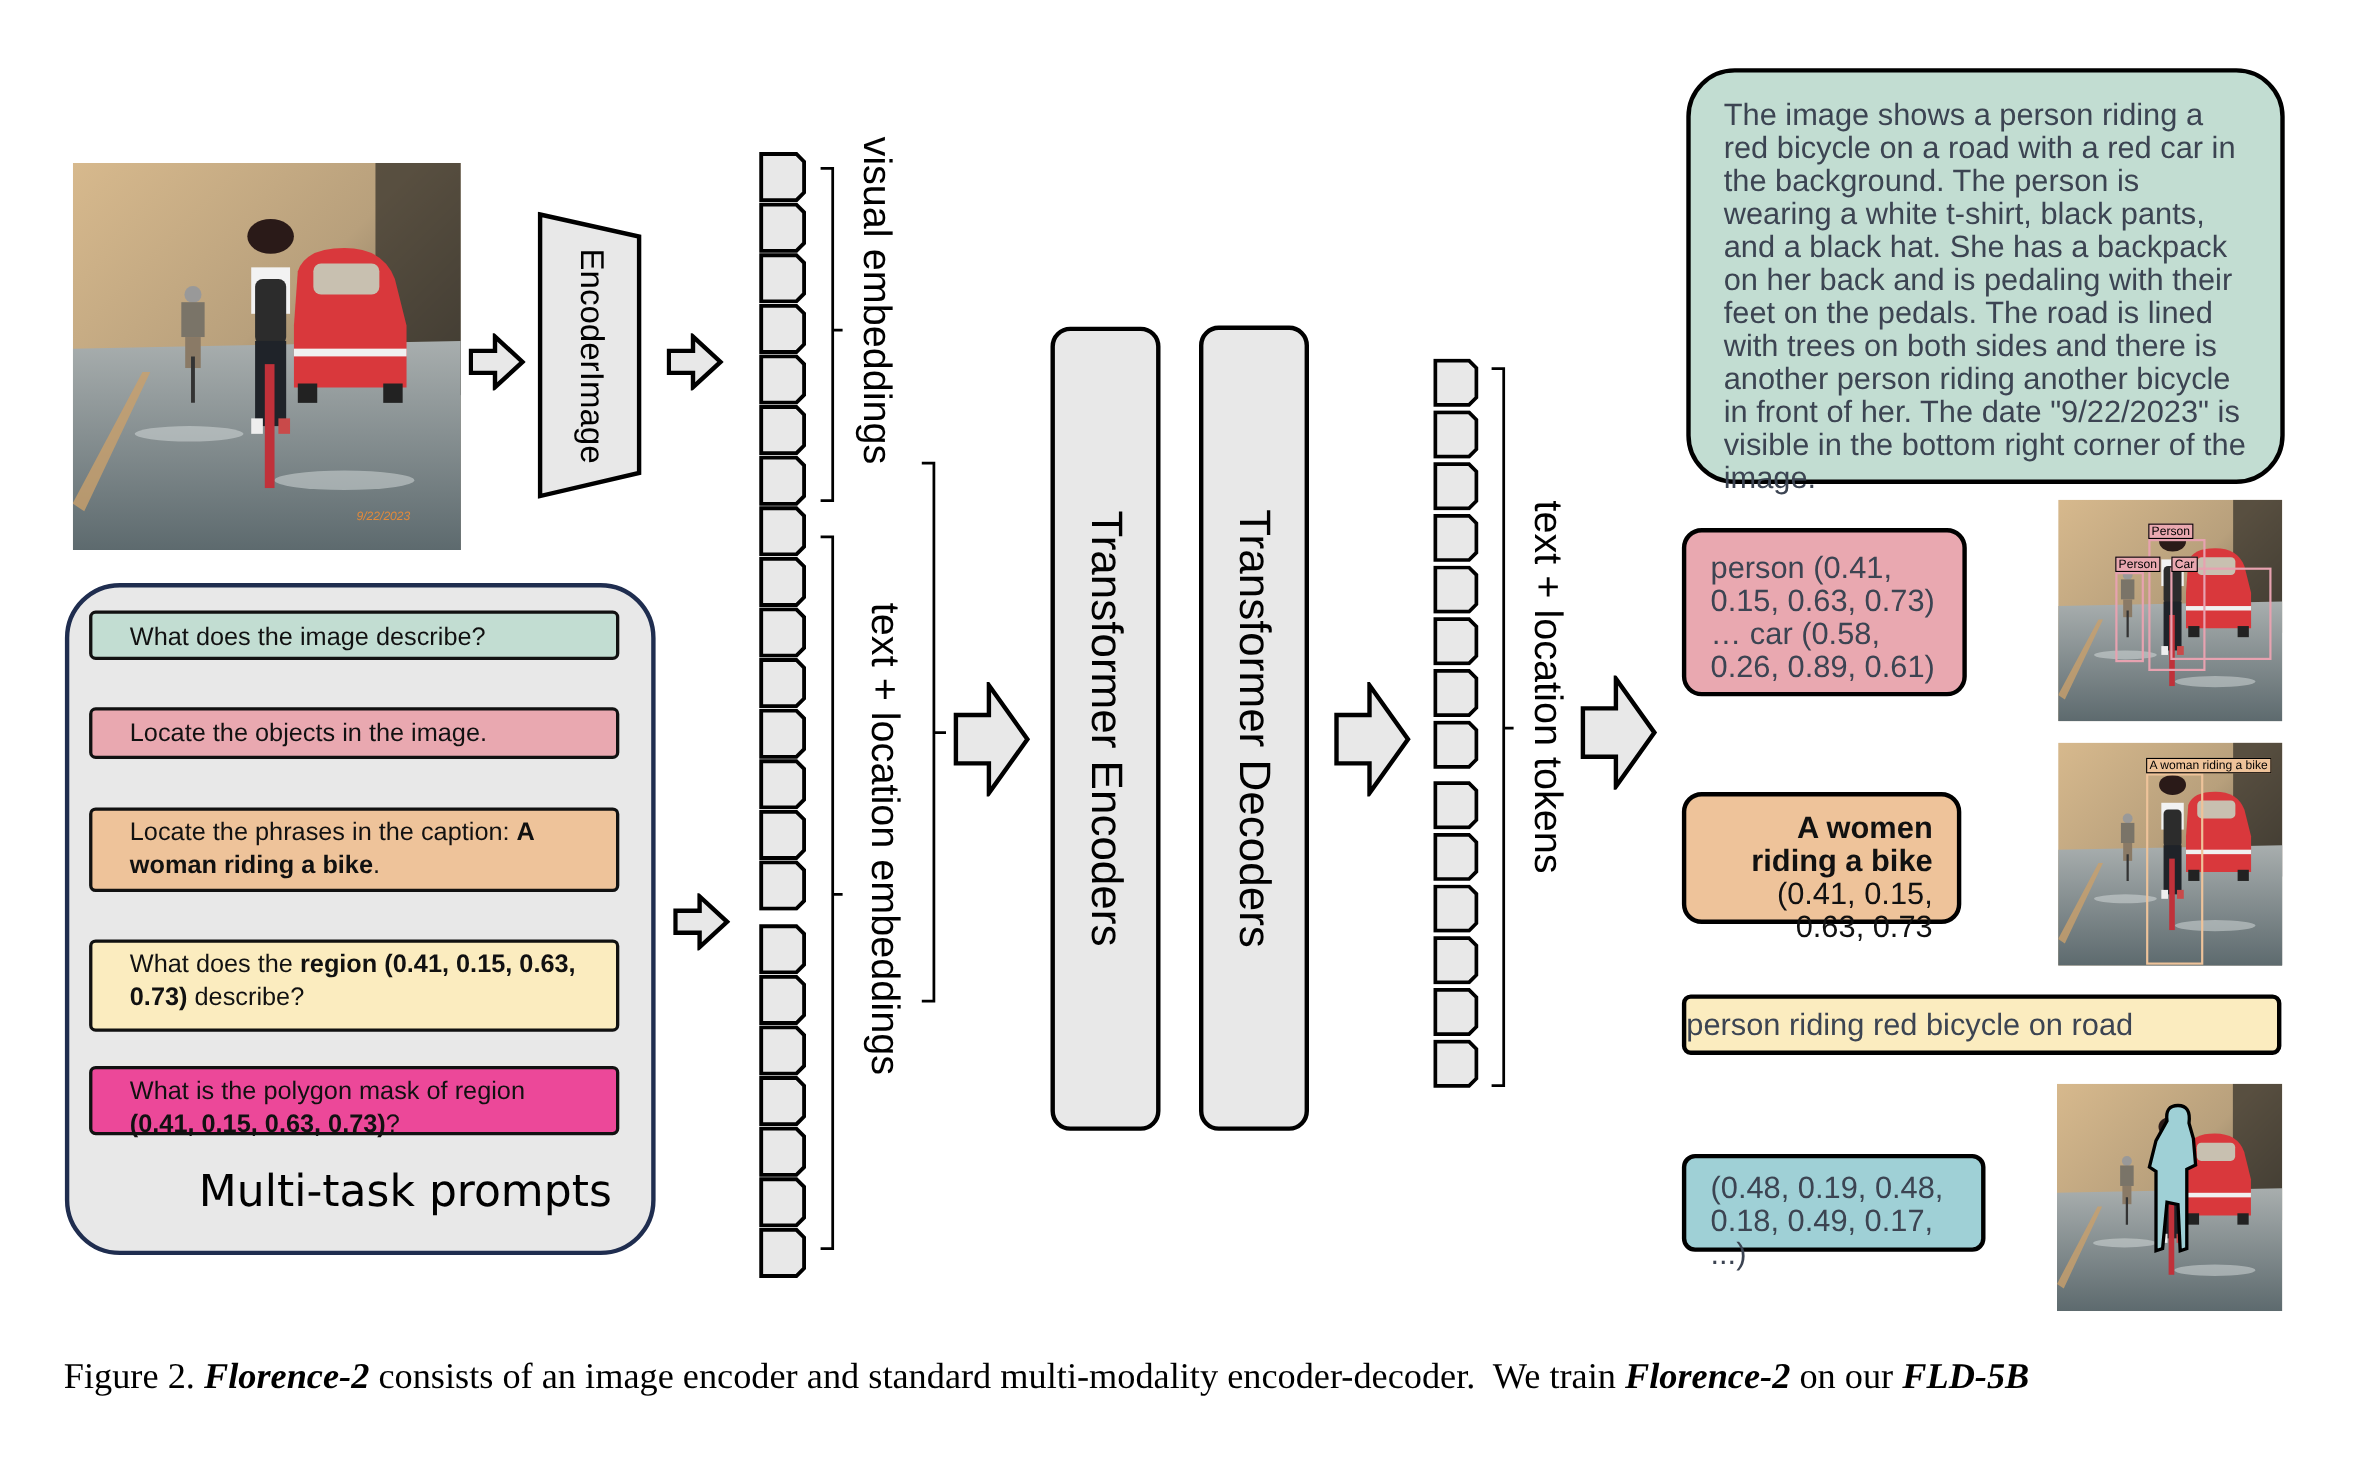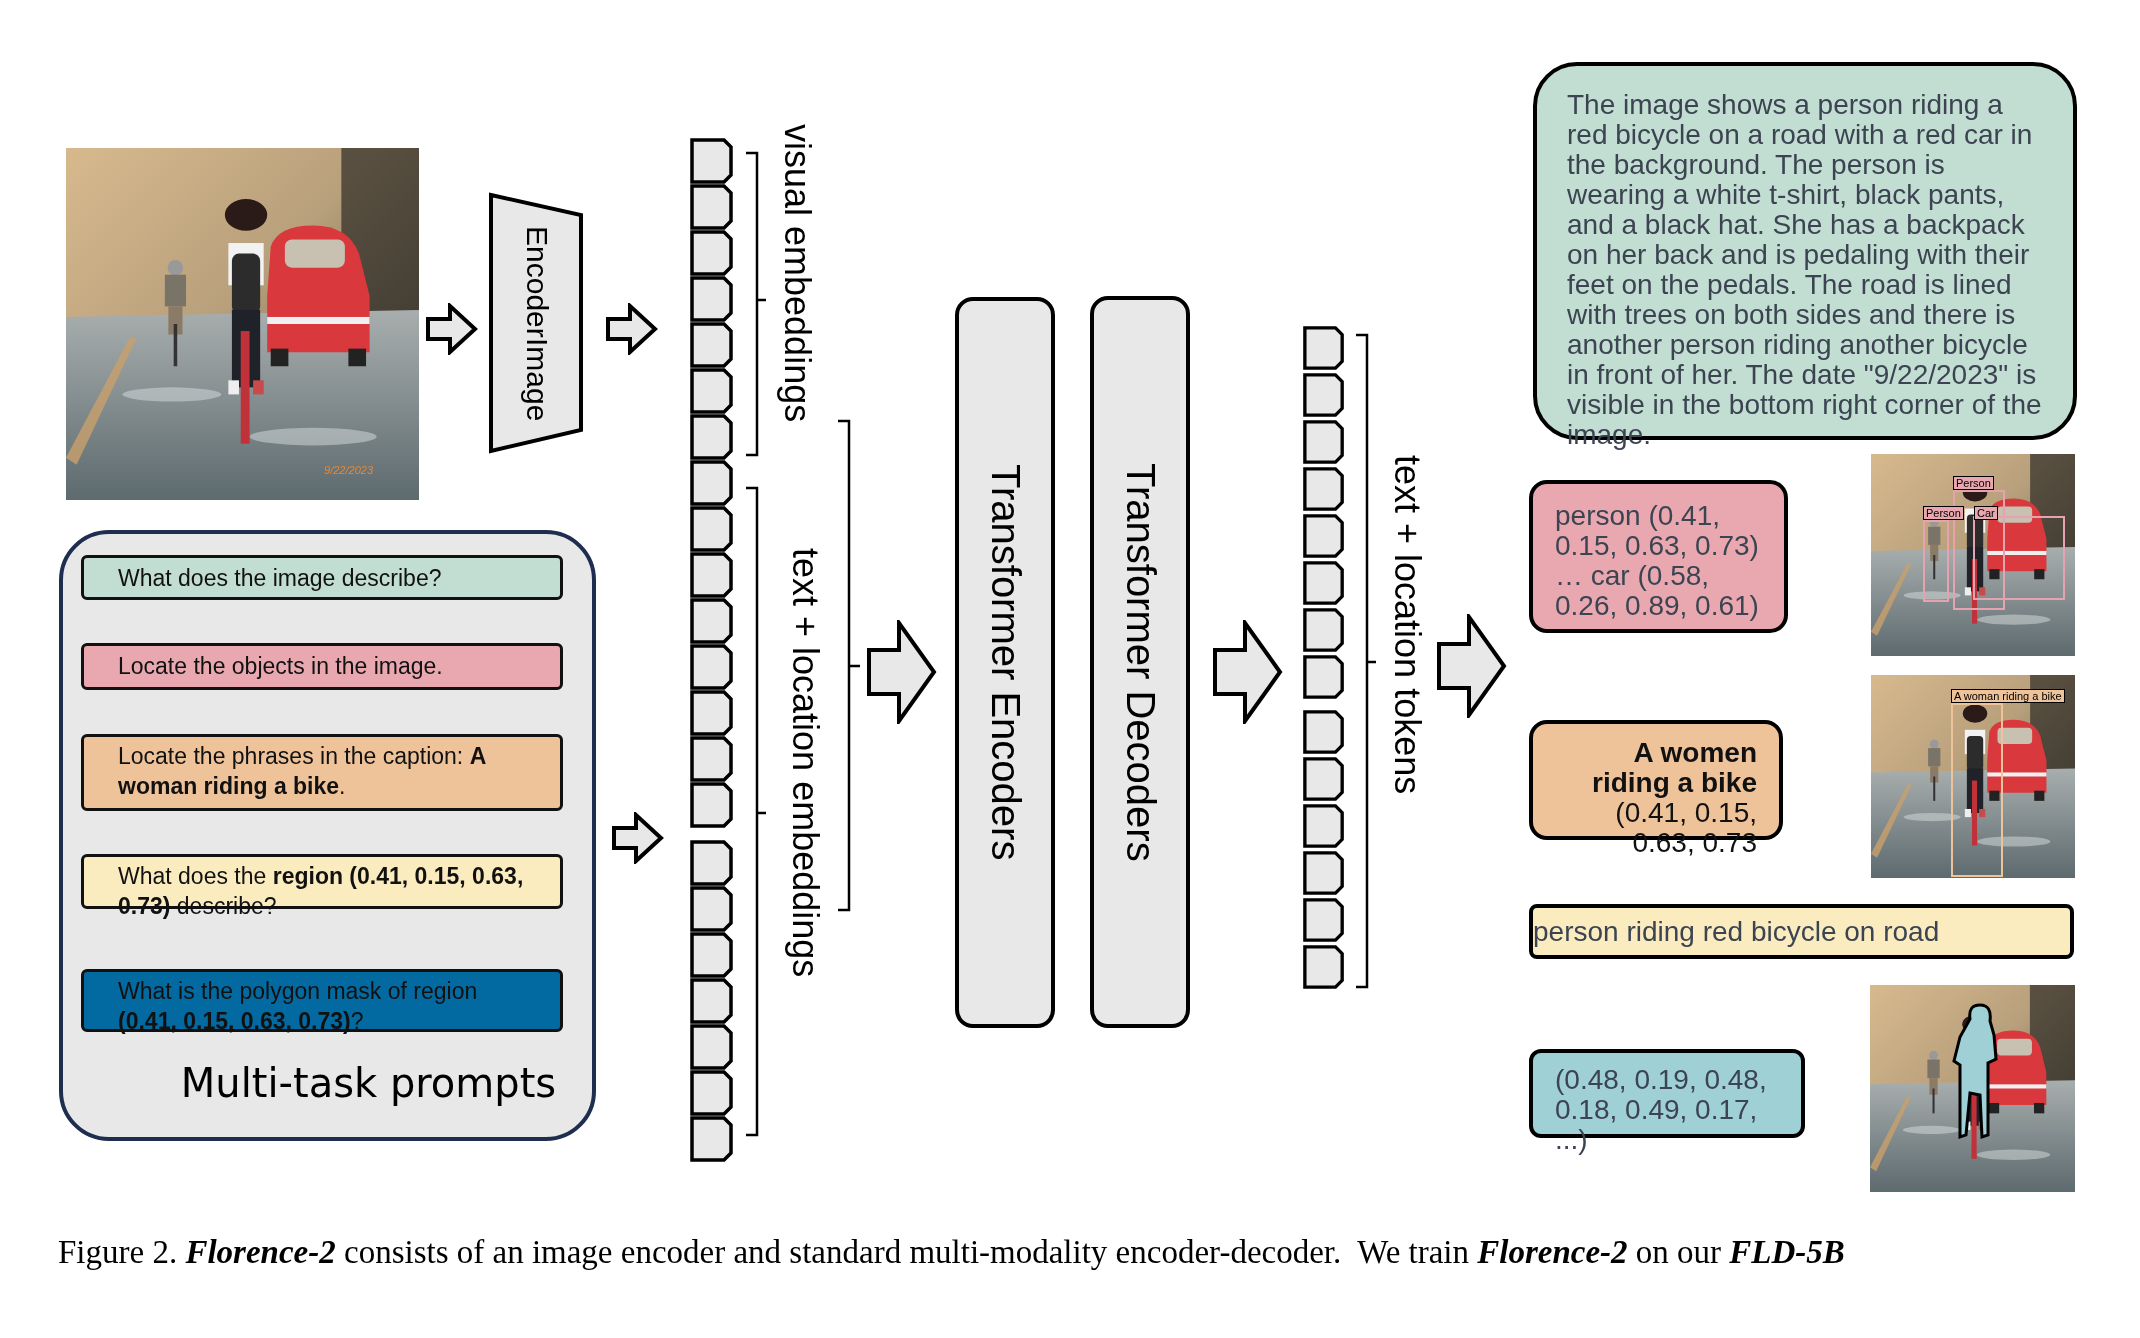--- a/index.html
+++ b/index.html
@@ -80,22 +80,22 @@
 
 <svg class="abs" style="left:606px;top:303px;" width="52" height="52" viewBox="0 0 52 52">
     <polygon points="2,16 24,16 24,3 49,26 24,49 24,36 2,36" fill="#e8e8e8" stroke="#000" stroke-width="4"></polygon>
   </svg>
 
 <div class="box" style="left:59px;top:530px;width:537px;height:611px;border:4px solid #1f2d4f;border-radius:50px;background:#e8e8e8;"></div>
 <div id="prompt-list">
     <div class="prompt" style="left: 81px; width: 482px; top: 555px; height: 45px; background: rgb(194, 221, 210); padding-top: 5px;"><span>What does the image describe?</span></div>
     <div class="prompt" style="left: 81px; width: 482px; top: 643px; height: 47px; background: rgb(233, 168, 176); padding-top: 5px;"><span>Locate the objects in the image.</span></div>
     <div class="prompt" style="left: 81px; width: 482px; top: 734px; height: 77px; background: rgb(238, 195, 154);"><span>Locate the phrases in the caption: </span><b>A woman riding a bike</b><span>.</span></div>
-    <div class="prompt" style="left: 81px; width: 482px; top: 854px; height: 55px; background: rgb(251, 236, 191);"><span>What does the </span><b>region (0.41, 0.15, 0.63, 0.73)</b><span> describe?</span></div>
-    <div class="prompt" style="left: 81px; width: 482px; top: 969px; height: 63px; background: #0369a1;"><span>What is the polygon mask of region </span><b>(0.41, 0.15, 0.63, 0.73)</b><span>?</span></div>
+    <div class="prompt" style="left: 81px; width: 482px; top: 854px; height: 84px; background: rgb(251, 236, 191);"><span>What does the </span><b>region (0.41, 0.15, 0.63, 0.73)</b><span> describe?</span></div>
+    <div class="prompt" style="left: 81px; width: 482px; top: 969px; height: 63px; background: #ec4899;"><span>What is the polygon mask of region </span><b>(0.41, 0.15, 0.63, 0.73)</b><span>?</span></div>
   </div>
 <div class="abs" style="left:59px;top:1060px;width:619px;text-align:center;font-family:'DejaVu Sans',sans-serif;font-size:40px;color:#000;">Multi-task prompts</div>
 
 <svg class="abs" style="left:612px;top:812px;" width="52" height="52" viewBox="0 0 52 52">
     <polygon points="2,16 24,16 24,3 49,26 24,49 24,36 2,36" fill="#e8e8e8" stroke="#000" stroke-width="4"></polygon>
   </svg>
 
 <div id="input-tokens">
     <div class="token" style="left: 690px; top: 138px;"><svg width="44" height="46" viewBox="0 0 44 46">
         <polygon points="2,2 34,2 41,9 41,37 34,44 2,44" fill="#e8e8e8" stroke="#000" stroke-width="3.5"></polygon>

